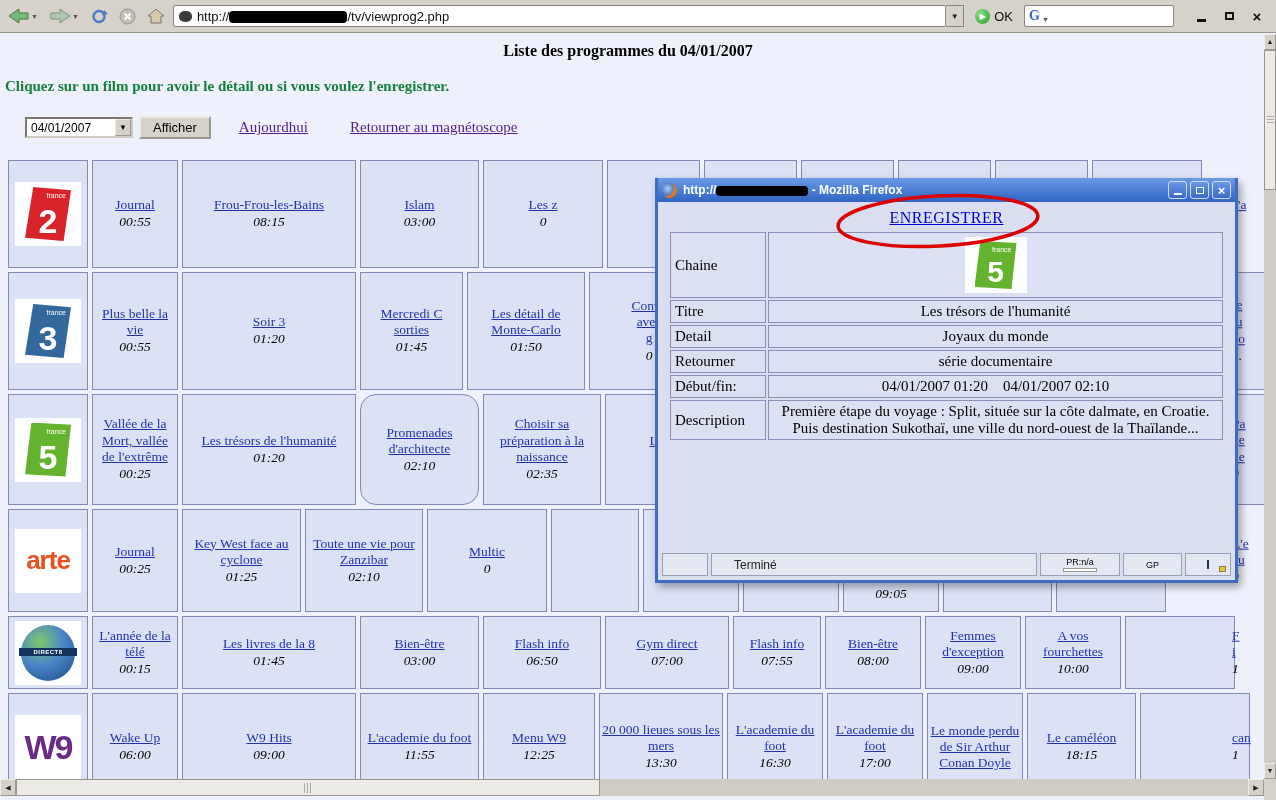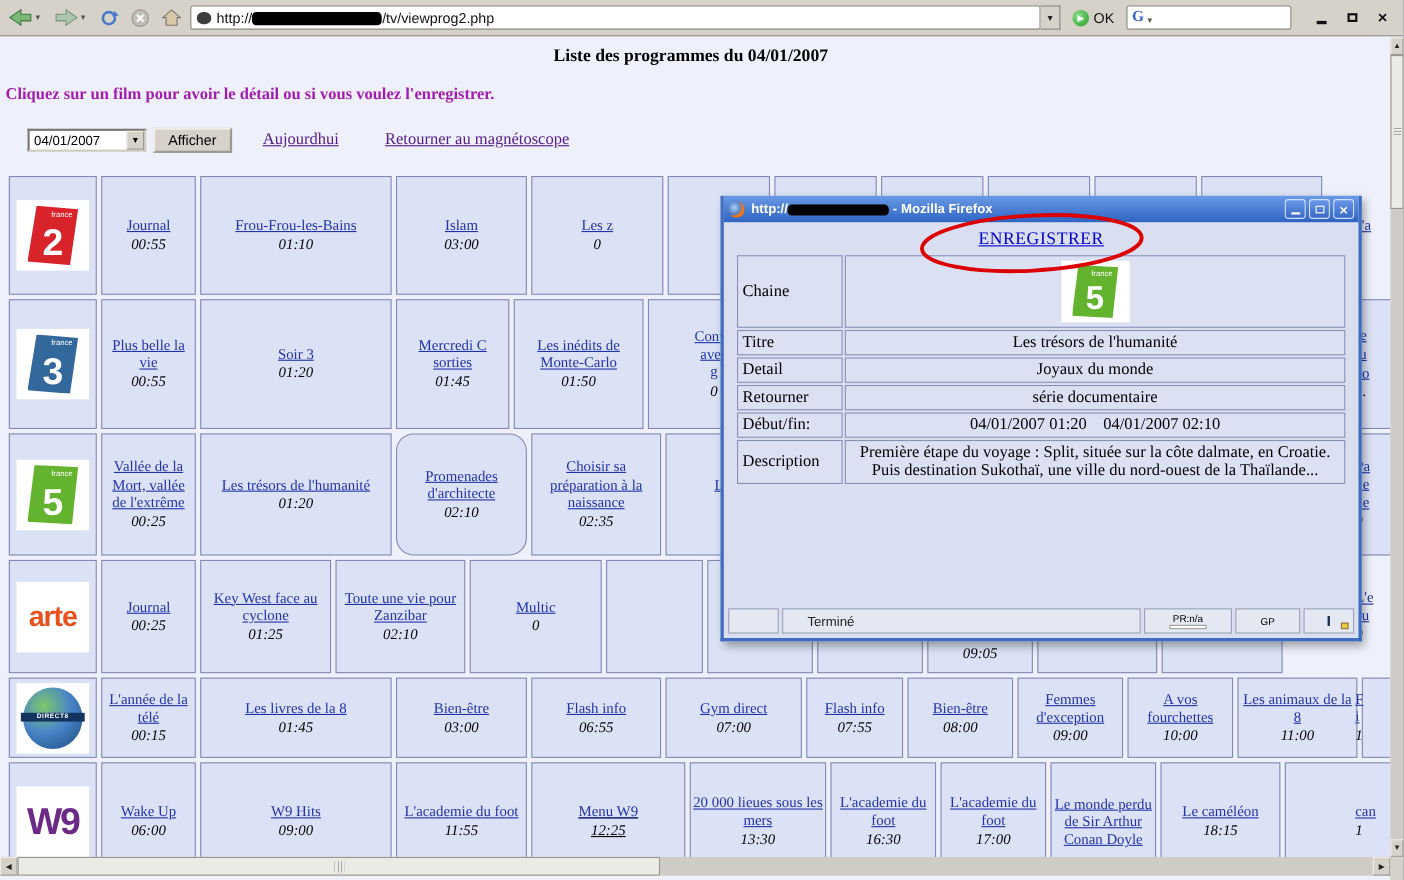--- a/index.html
+++ b/index.html
@@ -28,21 +28,21 @@
   .g-caret{font-size:7px;color:#555;margin-top:6px;}
   .winbtns{display:flex;gap:12px;margin:0 6px 0 14px;}
   .wbtn{width:16px;height:16px;display:flex;align-items:center;justify-content:center;color:#111;}
   .mini-bar{width:9px;height:3px;background:#111;margin-top:8px;}
   .rest-box{width:9px;height:8px;border:2px solid #111;}
   .x-glyph{font:bold 15px "Liberation Sans",sans-serif;}
   
   .content{position:absolute;top:34px;left:0;width:1264px;height:745px;overflow:hidden;background:#eef1fb;}
   .page-title{position:absolute;top:8px;left:0;width:1256px;text-align:center;
               font-size:16px;font-weight:bold;color:#000;}
-  .instruction{position:absolute;top:44px;left:5px;font-size:15px;font-weight:600;color:#a21caf;}
+  .instruction{position:absolute;top:44px;left:5px;font-size:15px;font-weight:600;color:#15803d;}
   .form-row{position:absolute;top:82px;left:25px;display:flex;align-items:center;}
   .selectbox{width:108px;height:21px;background:#fff;border:2px inset #cfcac2;display:flex;align-items:center;
              font:12px "Liberation Sans",sans-serif;padding-left:4px;color:#000;}
   .sel-arrow{margin-left:auto;width:16px;height:100%;background:#d6d2ca;border:1px outset #efece6;
              display:flex;align-items:center;justify-content:center;font-size:8px;}
   .btn-afficher{height:23px;margin-left:6px;padding:0 12px;background:#d6d2ca;border:2px outset #efece6;
                 font:13px "Liberation Sans",sans-serif;color:#000;}
   .vlink{font-size:15px;color:#551a8b;text-decoration:underline;cursor:pointer;}
   .vlink.l1{margin-left:28px;}
   .vlink.l2{margin-left:42px;}
@@ -209,21 +209,21 @@
                 <span class="fr-num">2</span>
               </div>
             </div>
           </div>
           <div class="cell" style="width: 86px;">
             <span class="plink">Journal</span>
             <span class="ptime">00:55</span>
           </div>
           <div class="cell" style="width: 174px;">
             <span class="plink">Frou-Frou-les-Bains</span>
-            <span class="ptime">01:10</span>
+            <span class="ptime">08:15</span>
           </div>
           <div class="cell" style="width: 119px;">
             <span class="plink">Islam</span>
             <span class="ptime">03:00</span>
           </div>
           <div class="cell" style="width: 120px;">
             <span class="plink">Les z</span>
             <span class="ptime">0</span>
           </div>
           <div class="cell" style="width: 93px;"></div>
@@ -252,21 +252,21 @@
           </div>
           <div class="cell" style="width: 174px;">
             <span class="plink">Soir 3</span>
             <span class="ptime">01:20</span>
           </div>
           <div class="cell" style="width: 103px;">
             <span class="plink">Mercredi C sorties</span>
             <span class="ptime">01:45</span>
           </div>
           <div class="cell" style="width: 118px;">
-            <span class="plink">Les inédits de Monte-Carlo</span>
+            <span class="plink">Les détail de Monte-Carlo</span>
             <span class="ptime">01:50</span>
           </div>
           <div class="cell" style="width: 120px;">
             <span class="plink">Conve
 avec
 g</span>
             <span class="ptime">0</span>
           </div>
           <div class="cell" style="width: 478px;"></div>
           <div class="cell" style="width: 110px;"></div>
@@ -366,45 +366,41 @@
           <div class="cell" style="width: 174px;">
             <span class="plink">Les livres de la 8</span>
             <span class="ptime">01:45</span>
           </div>
           <div class="cell" style="width: 119px;">
             <span class="plink">Bien-être</span>
             <span class="ptime">03:00</span>
           </div>
           <div class="cell" style="width: 118px;">
             <span class="plink">Flash info</span>
-            <span class="ptime">06:55</span>
+            <span class="ptime">06:50</span>
           </div>
           <div class="cell" style="width: 124px;">
             <span class="plink">Gym direct</span>
             <span class="ptime">07:00</span>
           </div>
           <div class="cell" style="width: 88px;">
             <span class="plink">Flash info</span>
             <span class="ptime">07:55</span>
           </div>
           <div class="cell" style="width: 96px;">
             <span class="plink">Bien-être</span>
             <span class="ptime">08:00</span>
           </div>
           <div class="cell" style="width: 96px;">
             <span class="plink">Femmes d'exception</span>
             <span class="ptime">09:00</span>
           </div>
           <div class="cell" style="width: 96px;">
             <span class="plink">A vos fourchettes</span>
             <span class="ptime">10:00</span>
-          </div>
-          <div class="cell" style="width: 109px;">
-            <span class="plink">Les animaux de la 8</span>
-            <span class="ptime">11:00</span>
           </div>
           <div class="cell" style="width: 110px;"></div>
           <div class="sliver">
             <span class="sl-link">F</span>
             <span class="sl-link">i</span>
             <span class="sl-time">1</span>
           </div>
         </div>
         <div class="prow" style="height: 108px;">
           <div class="cell logo-cell" style="width: 80px;">
@@ -417,21 +413,21 @@
             <span class="ptime">06:00</span>
           </div>
           <div class="cell" style="width: 174px;">
             <span class="plink">W9 Hits</span>
             <span class="ptime">09:00</span>
           </div>
           <div class="cell" style="width: 119px;">
             <span class="plink">L'academie du foot</span>
             <span class="ptime">11:55</span>
           </div>
-          <div class="cell" style="width: 140px; text-decoration: underline;">
+          <div class="cell" style="width: 112px;">
             <span class="plink">Menu W9</span>
             <span class="ptime">12:25</span>
           </div>
           <div class="cell" style="width: 124px;">
             <span class="plink">20 000 lieues sous les mers</span>
             <span class="ptime">13:30</span>
           </div>
           <div class="cell" style="width: 96px;">
             <span class="plink">L'academie du foot</span>
             <span class="ptime">16:30</span>

